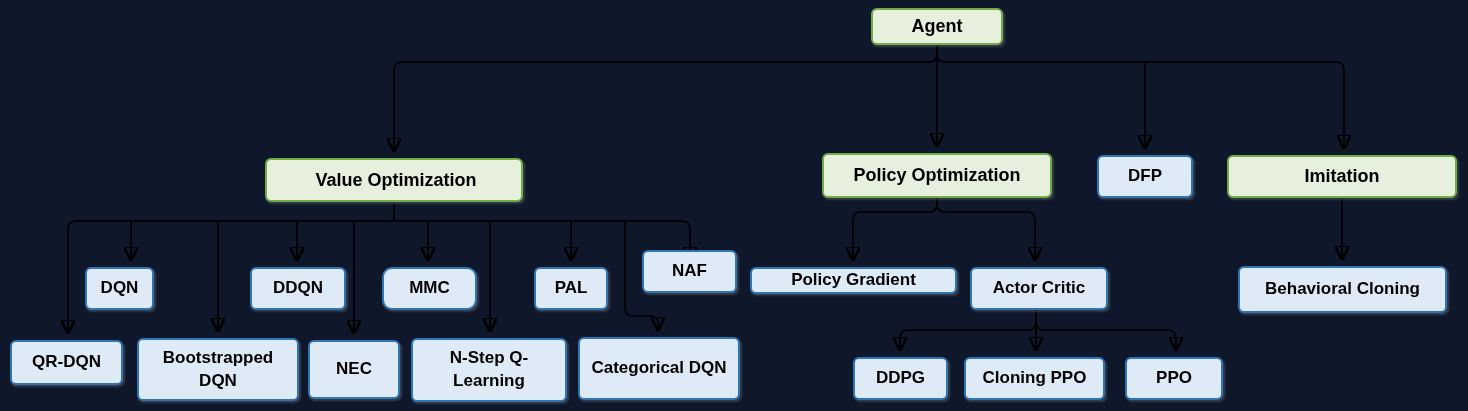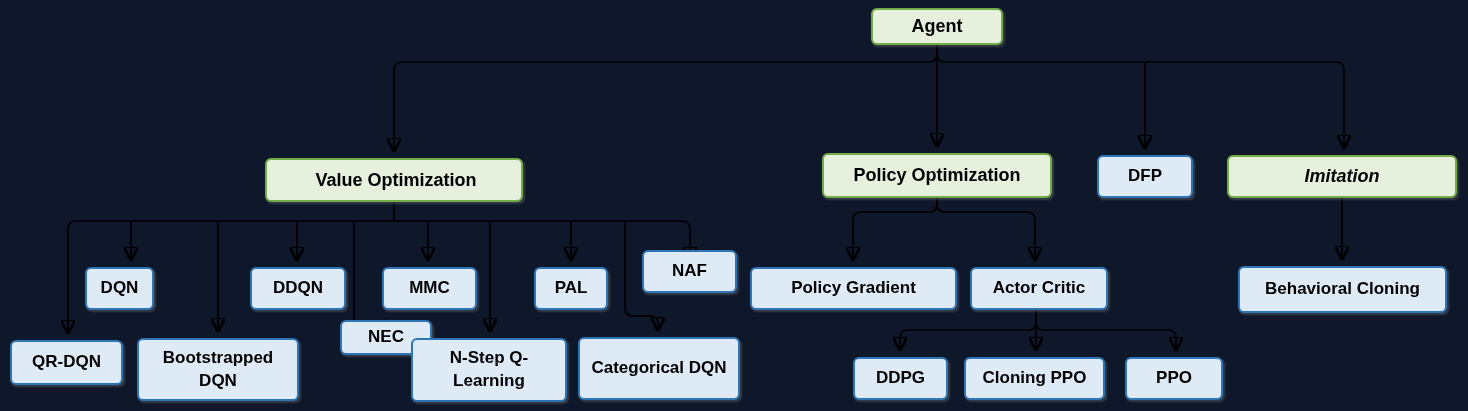--- a/index.html
+++ b/index.html
@@ -76,35 +76,35 @@
     <path d="M1036,310 V322 Q1036,330 1044,330 H1168 Q1176,330 1176,338 V349" marker-end="url(#arrow)"></path>
 
     <path d="M1342,198 V258" marker-end="url(#arrow)"></path>
   </svg>
 
   <div class="node green" style="left:871px;top:8px;width:132px;height:37px;">Agent</div>
 
   <div class="node green" style="left:265px;top:158px;width:258px;height:44px;padding-left:8px;">Value Optimization</div>
   <div class="node green" style="left:822px;top:153px;width:230px;height:45px;">Policy Optimization</div>
   <div class="node blue" style="left:1097px;top:155px;width:96px;height:43px;">DFP</div>
-  <div class="node green" style="left:1227px;top:155px;width:230px;height:43px;font-style:italic;">Imitation</div>
+  <div class="node green" style="left:1227px;top:155px;width:230px;height:43px;">Imitation</div>
 
   <div class="node blue" style="left:85px;top:267px;width:69px;height:43px;">DQN</div>
   <div class="node blue" style="left:250px;top:267px;width:96px;height:43px;">DDQN</div>
-  <div class="node blue" style="left:382px;top:267px;width:95px;height:43px;">MMC</div>
+  <div class="node blue" style="left:382px;top:267px;width:95px;height:43px;border-radius:10px;">MMC</div>
   <div class="node blue" style="left:534px;top:267px;width:74px;height:43px;">PAL</div>
   <div class="node blue" style="left:642px;top:250px;width:95px;height:43px;">NAF</div>
 
   <div class="node blue" style="left:10px;top:340px;width:113px;height:45px;text-align:right;">QR-DQN</div>
   <div class="node blue" style="left:137px;top:338px;width:162px;height:63px;">Bootstrapped DQN</div>
-  <div class="node blue" style="left:308px;top:320px;width:92px;height:35px;margin-left:32px;">NEC</div>
+  <div class="node blue" style="left:308px;top:340px;width:92px;height:59px;">NEC</div>
   <div class="node blue" style="left:411px;top:338px;width:156px;height:64px;">N-Step Q-Learning</div>
   <div class="node blue" style="left:578px;top:337px;width:162px;height:63px;">Categorical DQN</div>
 
-  <div class="node blue" style="left:750px;top:267px;width:207px;height:43px;">Policy Gradient</div>
+  <div class="node blue" style="left:750px;top:267px;width:207px;height:27px;">Policy Gradient</div>
   <div class="node blue" style="left:970px;top:267px;width:138px;height:43px;">Actor Critic</div>
 
   <div class="node blue" style="left:853px;top:357px;width:95px;height:43px;">DDPG</div>
   <div class="node blue" style="left:964px;top:357px;width:141px;height:43px;">Cloning PPO</div>
   <div class="node blue" style="left:1125px;top:357px;width:98px;height:43px;">PPO</div>
 
   <div class="node blue" style="left:1238px;top:266px;width:209px;height:47px;">Behavioral Cloning</div>
 
 </div>
 

